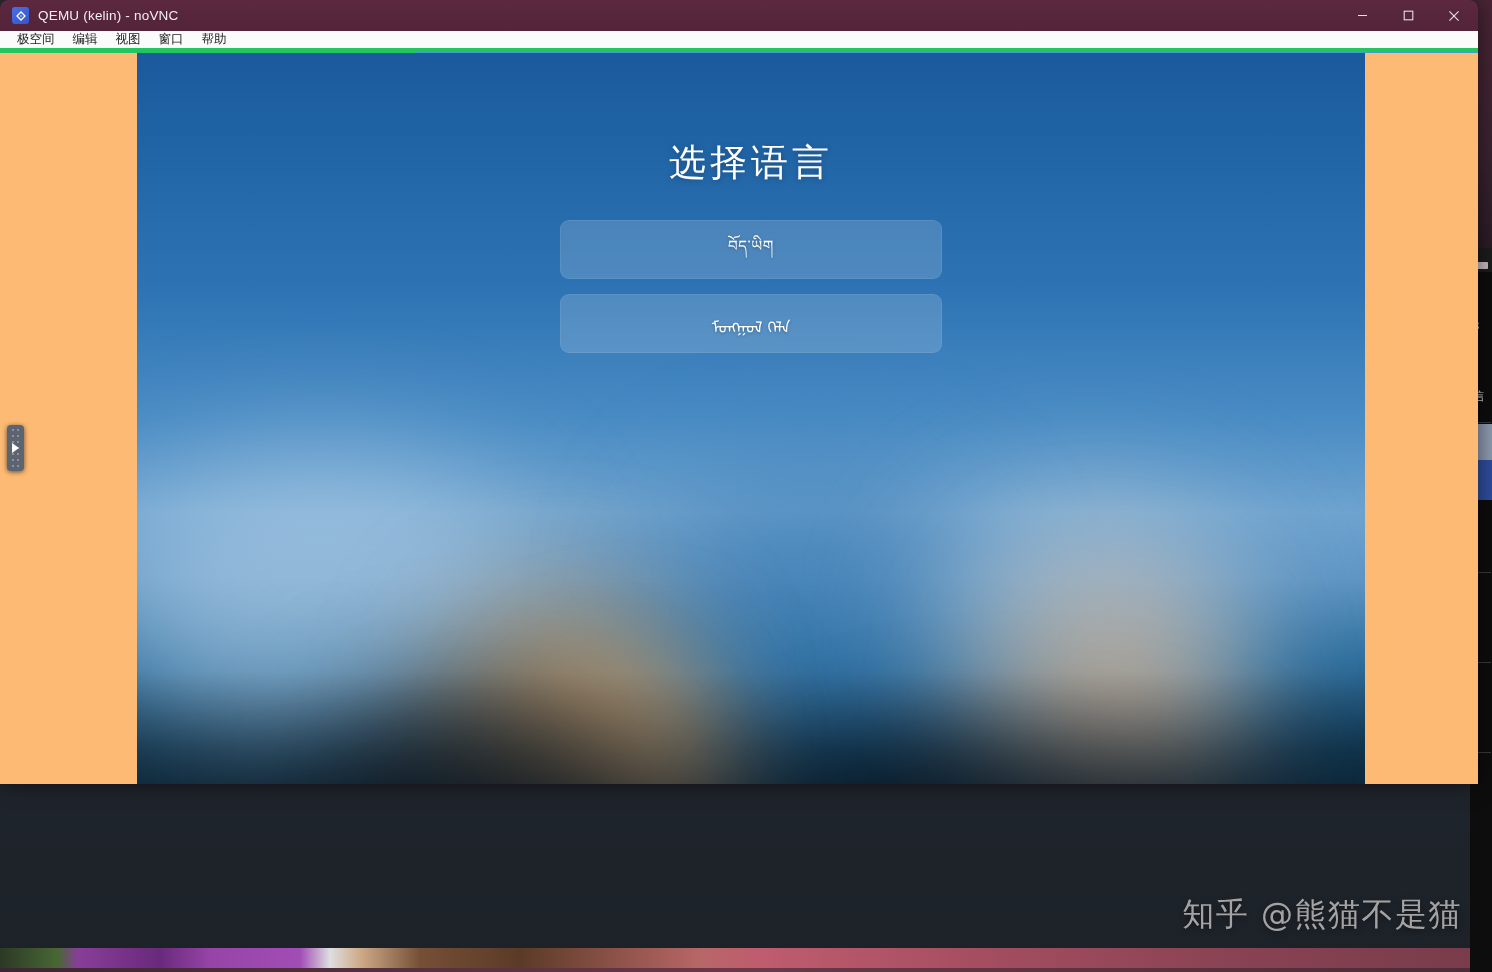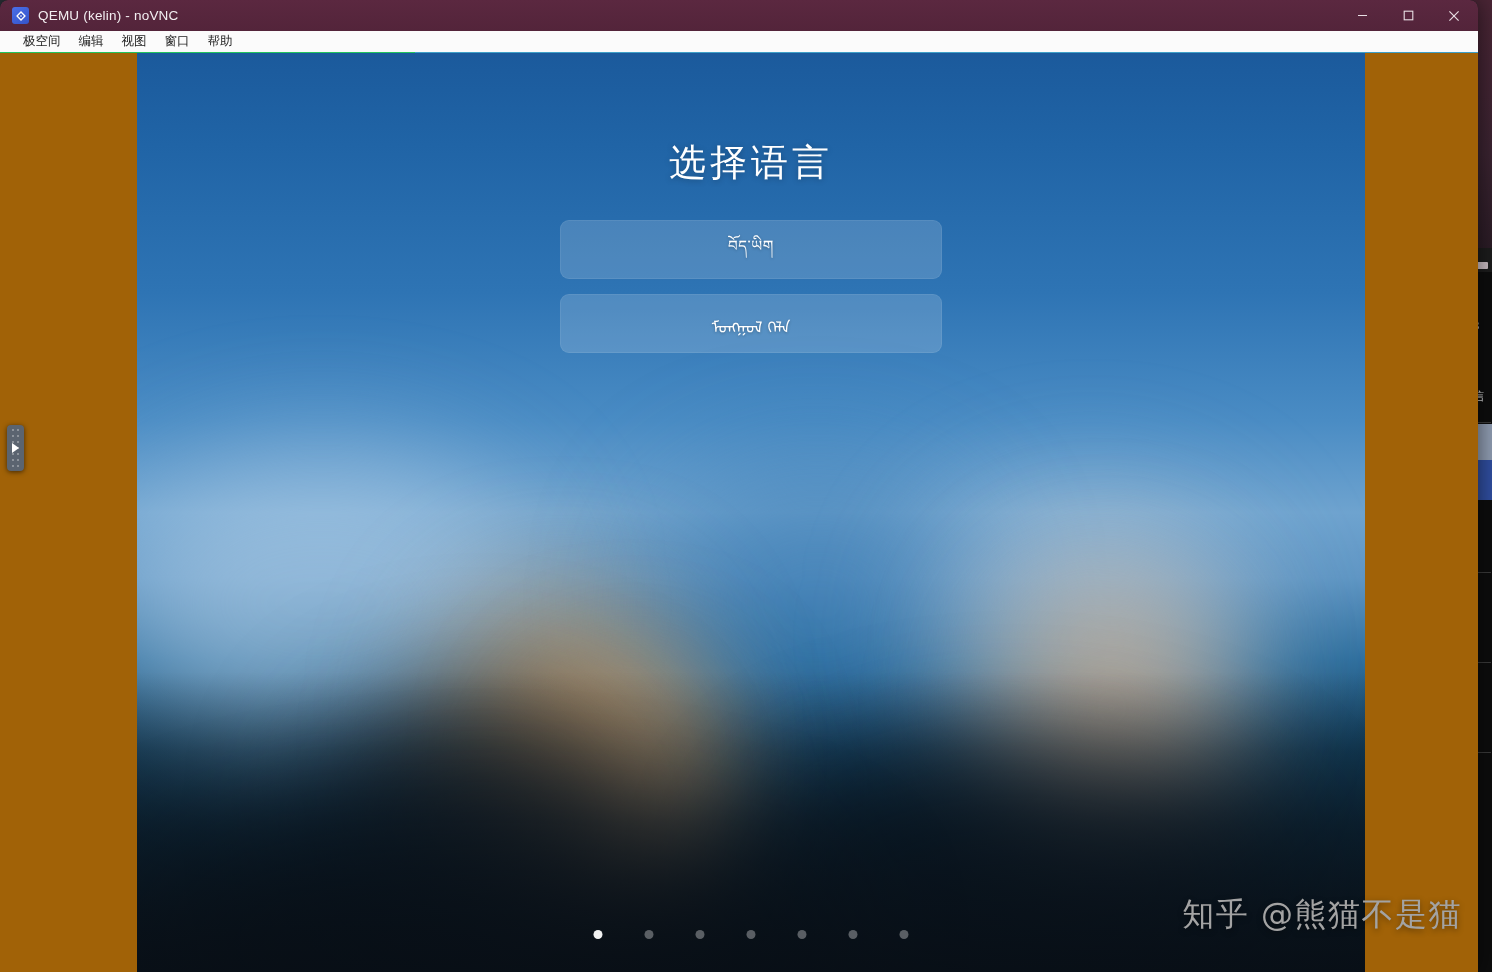--- a/index.html
+++ b/index.html
@@ -64,21 +64,21 @@
   #bg-window-right .bw-band2 {
     position:absolute; top:460px; left:0; right:0; height:40px;
     background:#2f4d9e;
   }
   #bg-window-right .bw-rule {
     position:absolute; left:1px; right:1px; height:1px; background:#3a3a3a;
   }
 
   
   #qemu-window {
-    position:absolute; left:0; top:0; width:1478px; height:972px;
+    position:absolute; left:0; top:0; width:1478px; height:784px;
     background:#202020;
     border-radius:8px 8px 0 0;
     overflow:hidden;
     box-shadow:0 0 22px rgba(0,0,0,.55);
   }
 
   
   #titlebar {
     position:relative;
     height:31px;
@@ -108,40 +108,40 @@
     width:46px; height:31px;
     display:flex; align-items:center; justify-content:center;
     color:#e8dfe4;
   }
   .wctl:last-child { margin-right:1px; }
 
   
   #menubar {
     height:22px;
     background:#fbfbfb;
-    border-bottom:1px solid #22c55e;
+    border-bottom:5px solid #22c55e;
     display:flex; align-items:center;
-    padding-left:14px;
+    padding-left:8px;
     gap:0px;
   }
   .menu-item {
     font-size:12.5px; color:#1d1d1d;
     padding:1px 9px 2px 9px;
     white-space:nowrap;
     font-family:"Liberation Sans","DejaVu Sans",sans-serif;
   }
   #menubar-underline {
     position:absolute; left:415px; top:52px; width:1063px; height:2px;
     background:#3ea0c8;
   }
 
   
   #vnc-area {
     position:absolute; left:0; top:53px; right:0; bottom:0;
-    background:#a16207;
+    background:#fdba74;
   }
 
   
   #vnc-handle {
     position:absolute; left:7px; top:372px;
     width:17px; height:46px;
     background:#5b6470;
     border-radius:4px;
     box-shadow:0 1px 5px rgba(0,0,0,.6);
     display:flex; align-items:center; justify-content:center;

